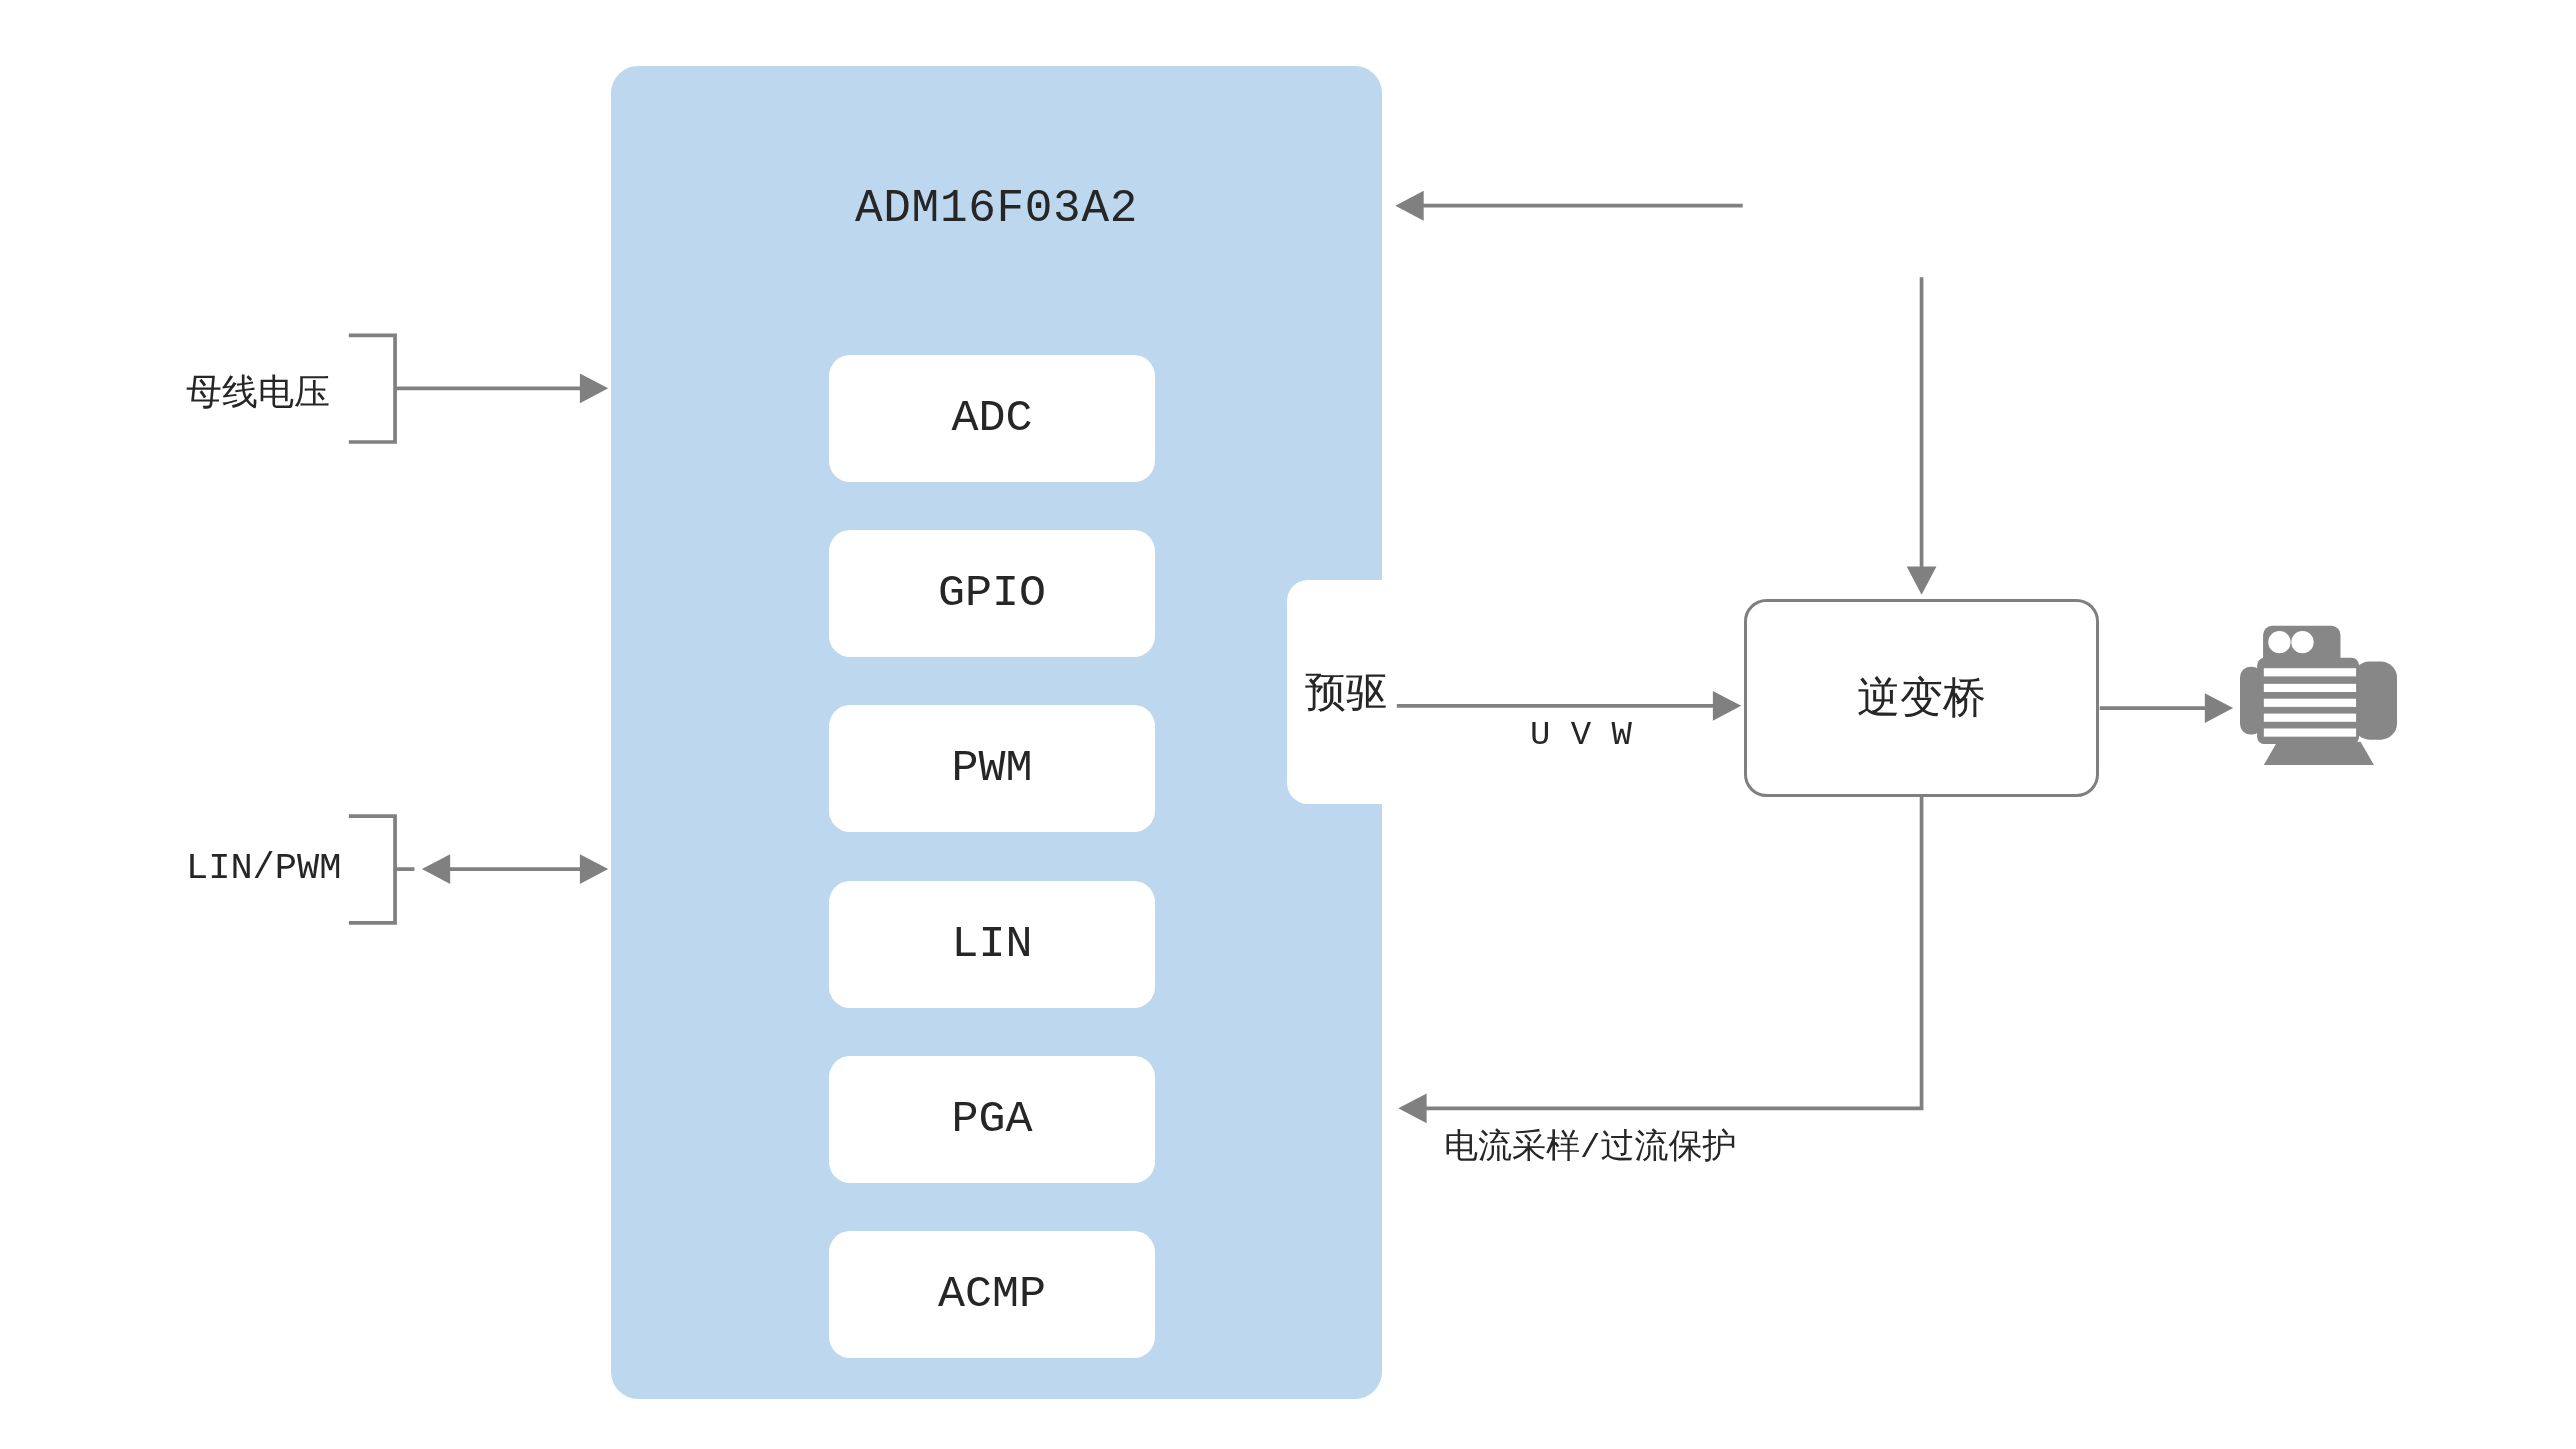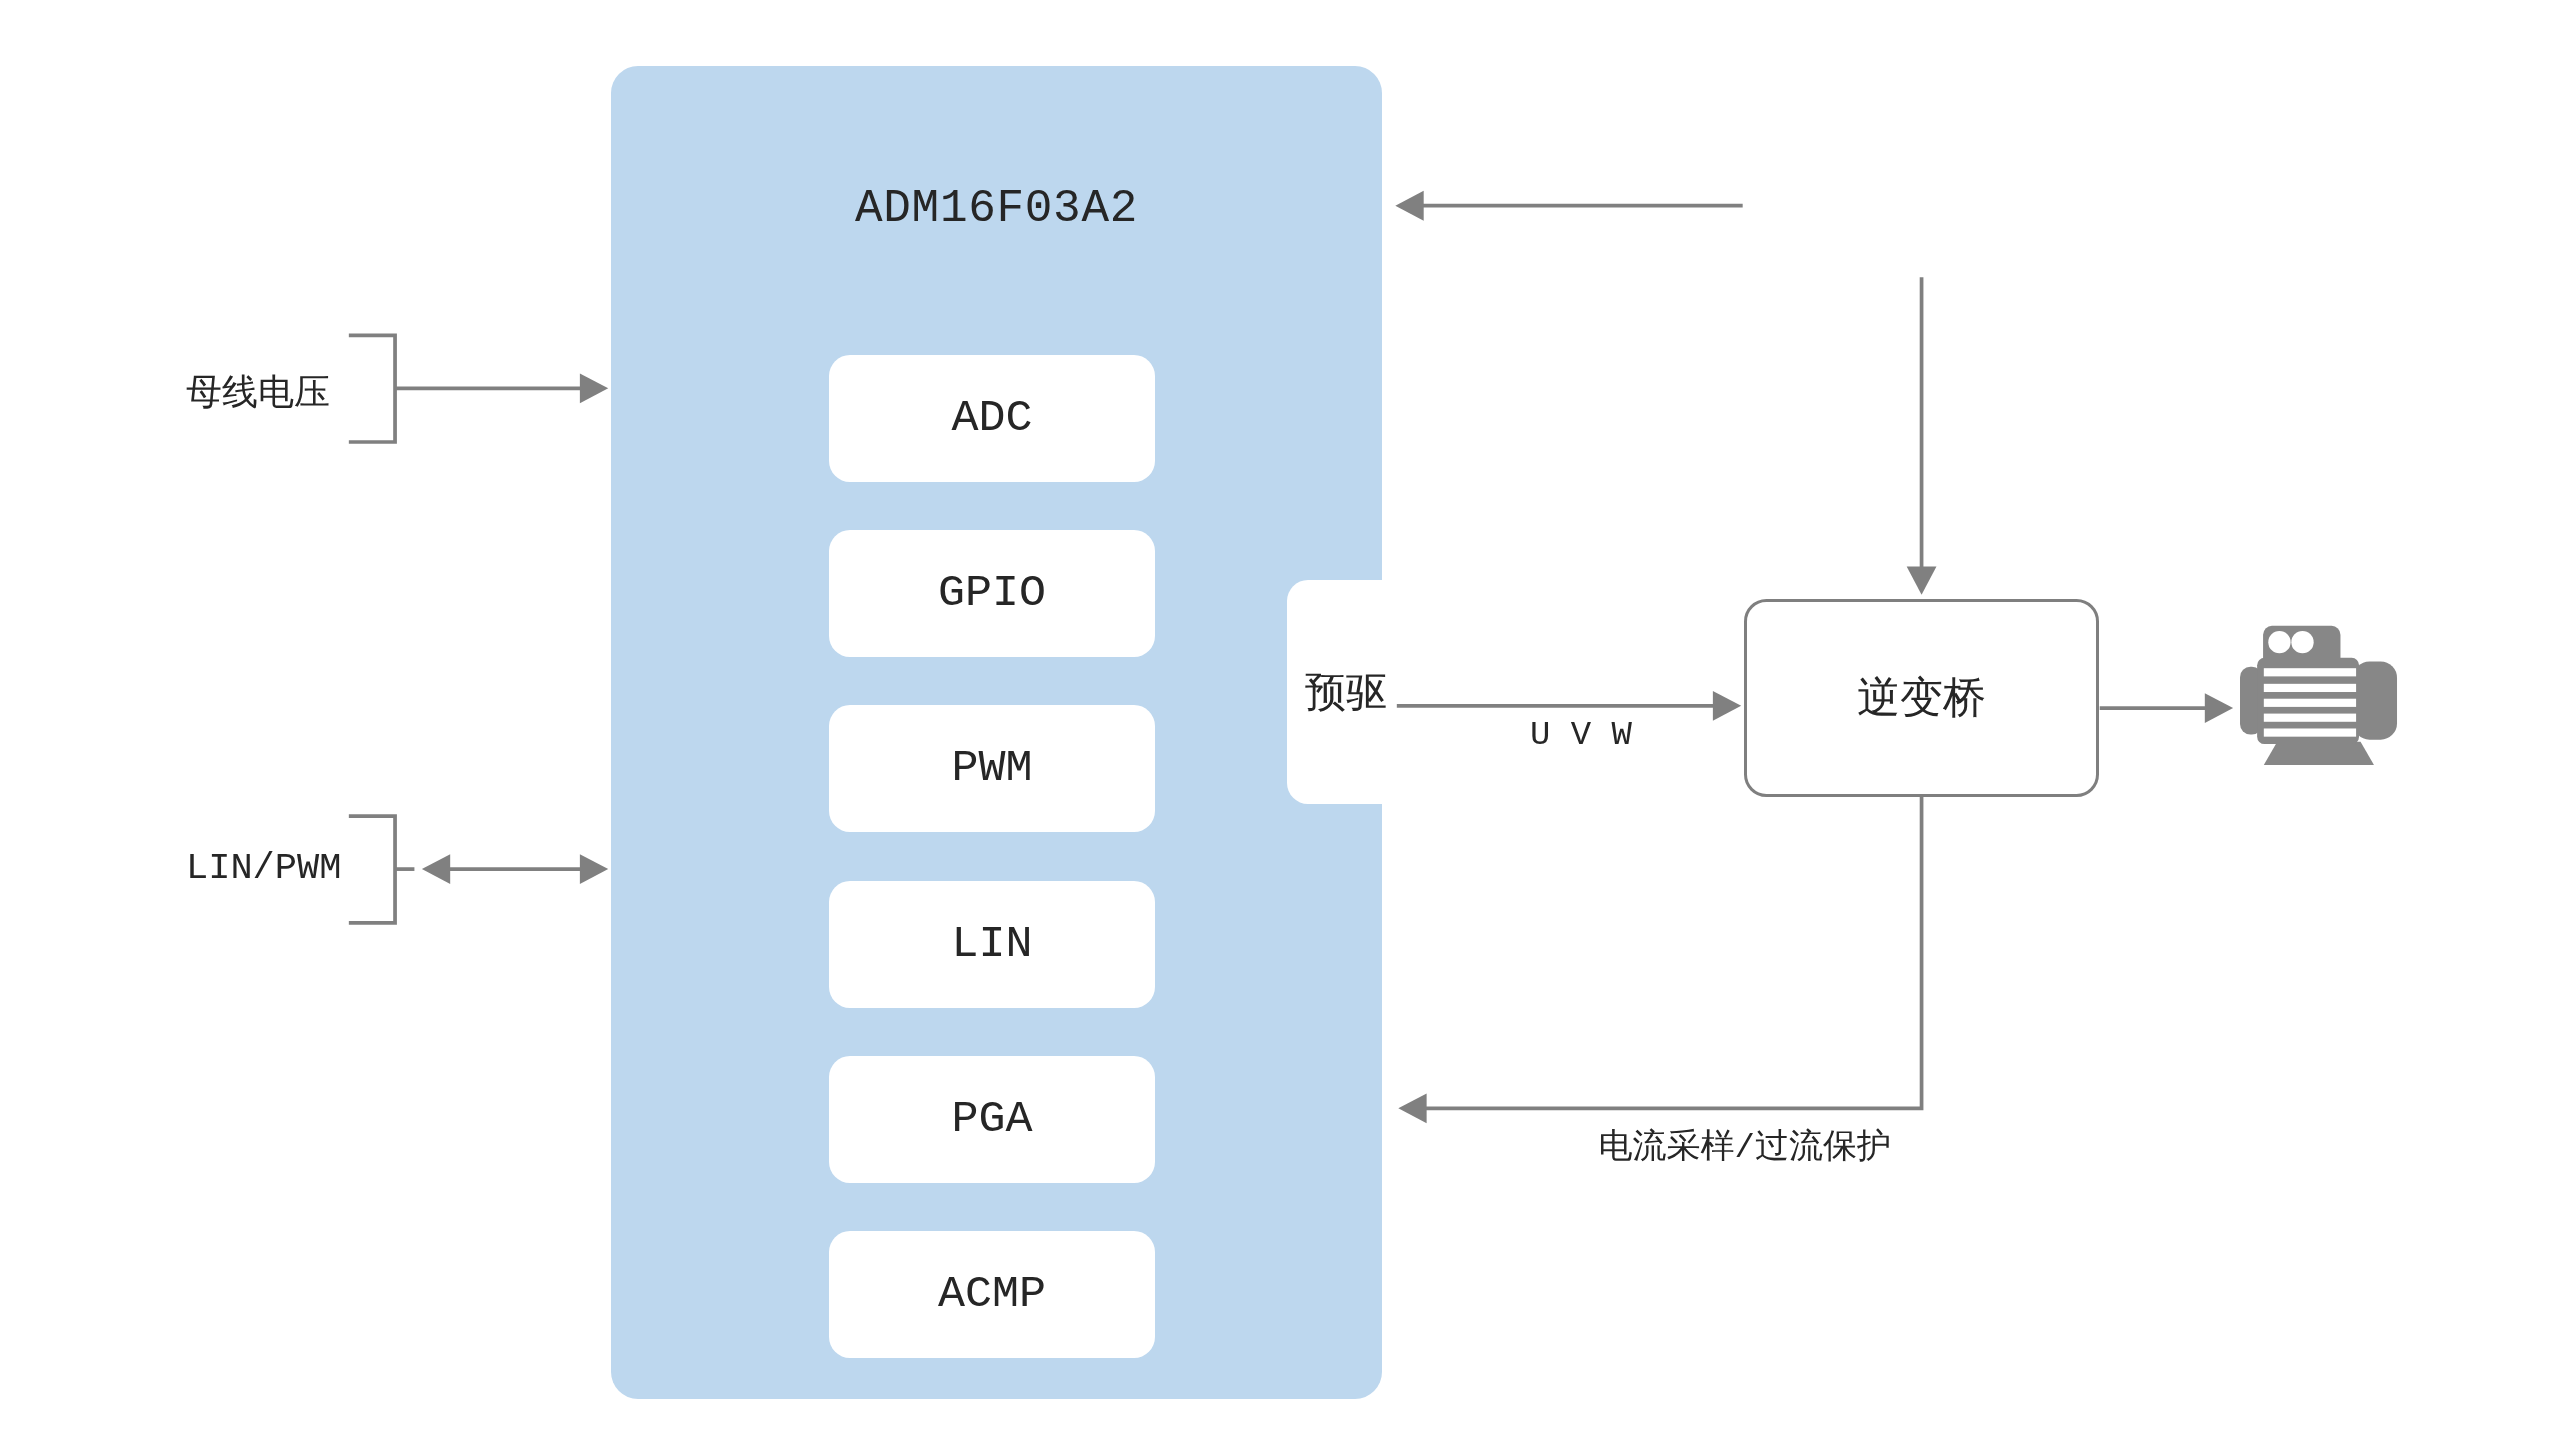--- a/index.html
+++ b/index.html
@@ -66,21 +66,21 @@
   .power-box{left:1743px;top:136px;width:358px;height:137px;}
   .inverter-box{left:1744px;top:599px;width:355px;height:198px;}
   
   .side-label{
     font-size:36px;color:var(--text);
     text-align:left;width:179px;
   }
   .bus-voltage{left:186px;top:368px;}
   .lin-pwm{left:186px;top:847px;font-size:37px;}
   .uvw{left:1468px;top:716px;width:164px;text-align:right;font-size:34px;color:var(--text);}
-  .current-sense{left:1444px;top:1123px;width:447px;text-align:right;font-size:34px;color:var(--text);}
+  .current-sense{left:1444px;top:1123px;width:447px;text-align:left;font-size:34px;color:var(--text);}
   
   svg.connectors{left:0;top:0;width:2576px;height:1449px;}
   .cl{stroke:var(--line);stroke-width:5;fill:none;}
   .ah{fill:var(--line);stroke:none;}
   
   svg.motor{left:2240px;top:619px;width:160px;height:149px;}
   .mg{fill:var(--motor);stroke:none;}
   .mw{fill:#FFFFFF;stroke:none;}
 </style>
 </head>

